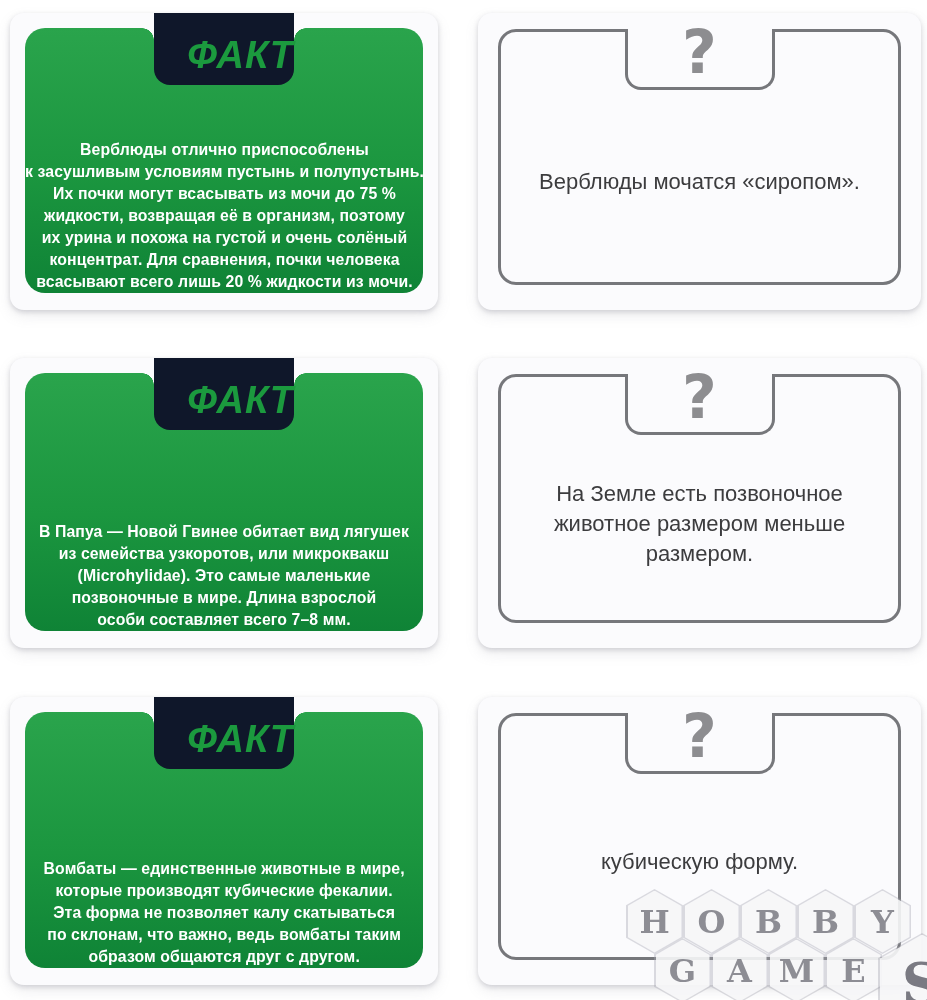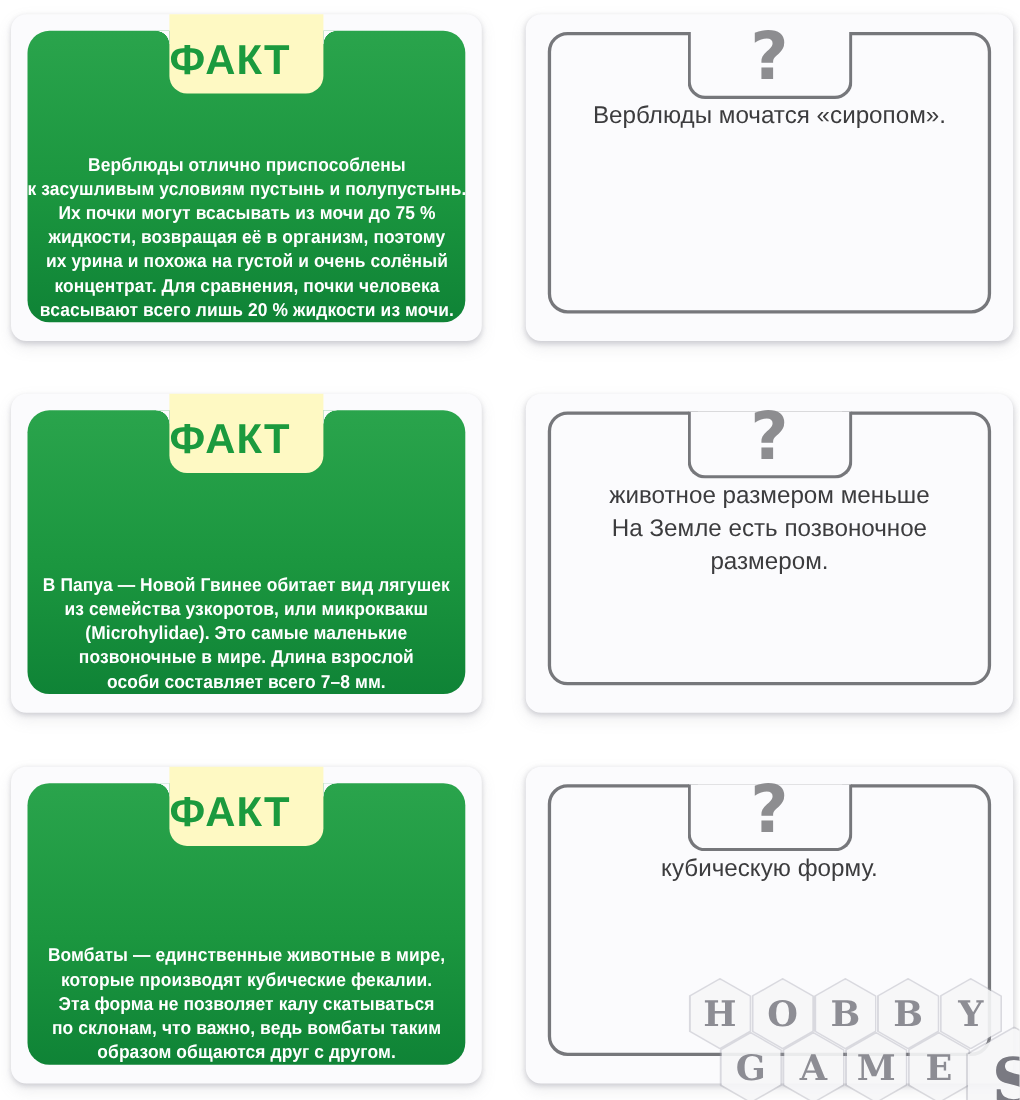--- a/index.html
+++ b/index.html
@@ -19,23 +19,23 @@
     display:flex;align-items:flex-end;justify-content:center;
     padding-top:57px;box-sizing:border-box;
   }
   .fact .fact-lines{
     text-align:center;color:#ffffff;font-weight:700;
     font-size:17px;line-height:22px;letter-spacing:.1px;
     transform:scaleX(.93);transform-origin:center;white-space:nowrap;
   }
   .fact .tab{
     position:absolute;top:0;left:50%;margin-left:-70px;width:140px;height:72px;
-    background:#fef9c3;border-radius:0 0 16px 16px;
-    display:flex;align-items:center;justify-content:flex-start;
-    padding-top:12px;box-sizing:border-box;
+    background:#0f172a;border-radius:0 0 16px 16px;
+    display:flex;align-items:center;justify-content:flex-end;
+    padding-top:12px;box-sizing:border-box;font-style:italic;
   }
   .fact .tab::before,.fact .tab::after{
     content:"";position:absolute;top:15px;width:12px;height:12px;
   }
   .fact .tab::before{
     left:-12px;
     background:radial-gradient(circle at 0 100%,rgba(0,0,0,0) 11.5px,#fbfbfd 12px);
   }
   .fact .tab::after{
     right:-12px;
@@ -54,21 +54,21 @@
     width:150px;height:61px;box-sizing:border-box;background:#fbfbfd;
     border:3px solid #76777b;border-top:none;border-radius:0 0 16px 16px;
   }
   .quest .qmark{
     position:absolute;top:6px;left:0;right:0;text-align:center;
     font-family:"DejaVu Sans",sans-serif;font-weight:bold;
     font-size:60px;line-height:66px;color:#8d8d90;
   }
   .quest .qtext{
     position:absolute;left:42px;right:42px;top:77px;bottom:36px;
-    display:flex;flex-direction:column;align-items:center;justify-content:flex-start;
+    display:flex;flex-direction:column;align-items:center;justify-content:center;
     text-align:center;color:#3c3c3e;font-size:22px;line-height:30px;
   }
   .line{white-space:nowrap;}
   
   .wm{position:absolute;inset:0;pointer-events:none;z-index:5;}
   .hex{
     position:absolute;width:57px;height:65px;
     clip-path:polygon(50% 0,100% 25%,100% 75%,50% 100%,0 75%,0 25%);
     background:rgba(168,168,178,.40);
     display:flex;align-items:center;justify-content:center;
@@ -129,22 +129,22 @@
     <div class="tab">
       <span class="tab-label">ФАКТ</span>
     </div>
   </section>
 
   <section class="card quest" style="left:478px;top:358px;width:443px;height:290px;">
     <div class="qframe"></div>
     <div class="qnotch"></div>
     <div class="qmark">?</div>
     <div class="qtext">
+      <div class="line">На Земле есть позвоночное</div>
       <div class="line">животное размером меньше</div>
-      <div class="line">На Земле есть позвоночное</div>
       <div class="line">размером.</div>
     </div>
   </section>
 
   <section class="card fact" style="left:10px;top:697px;width:428px;height:288px;">
     <div class="green">
       <div class="fact-lines">
         <div class="line">Вомбаты — единственные животные в мире,</div>
         <div class="line">которые производят кубические фекалии.</div>
         <div class="line">Эта форма не позволяет калу скатываться</div>

